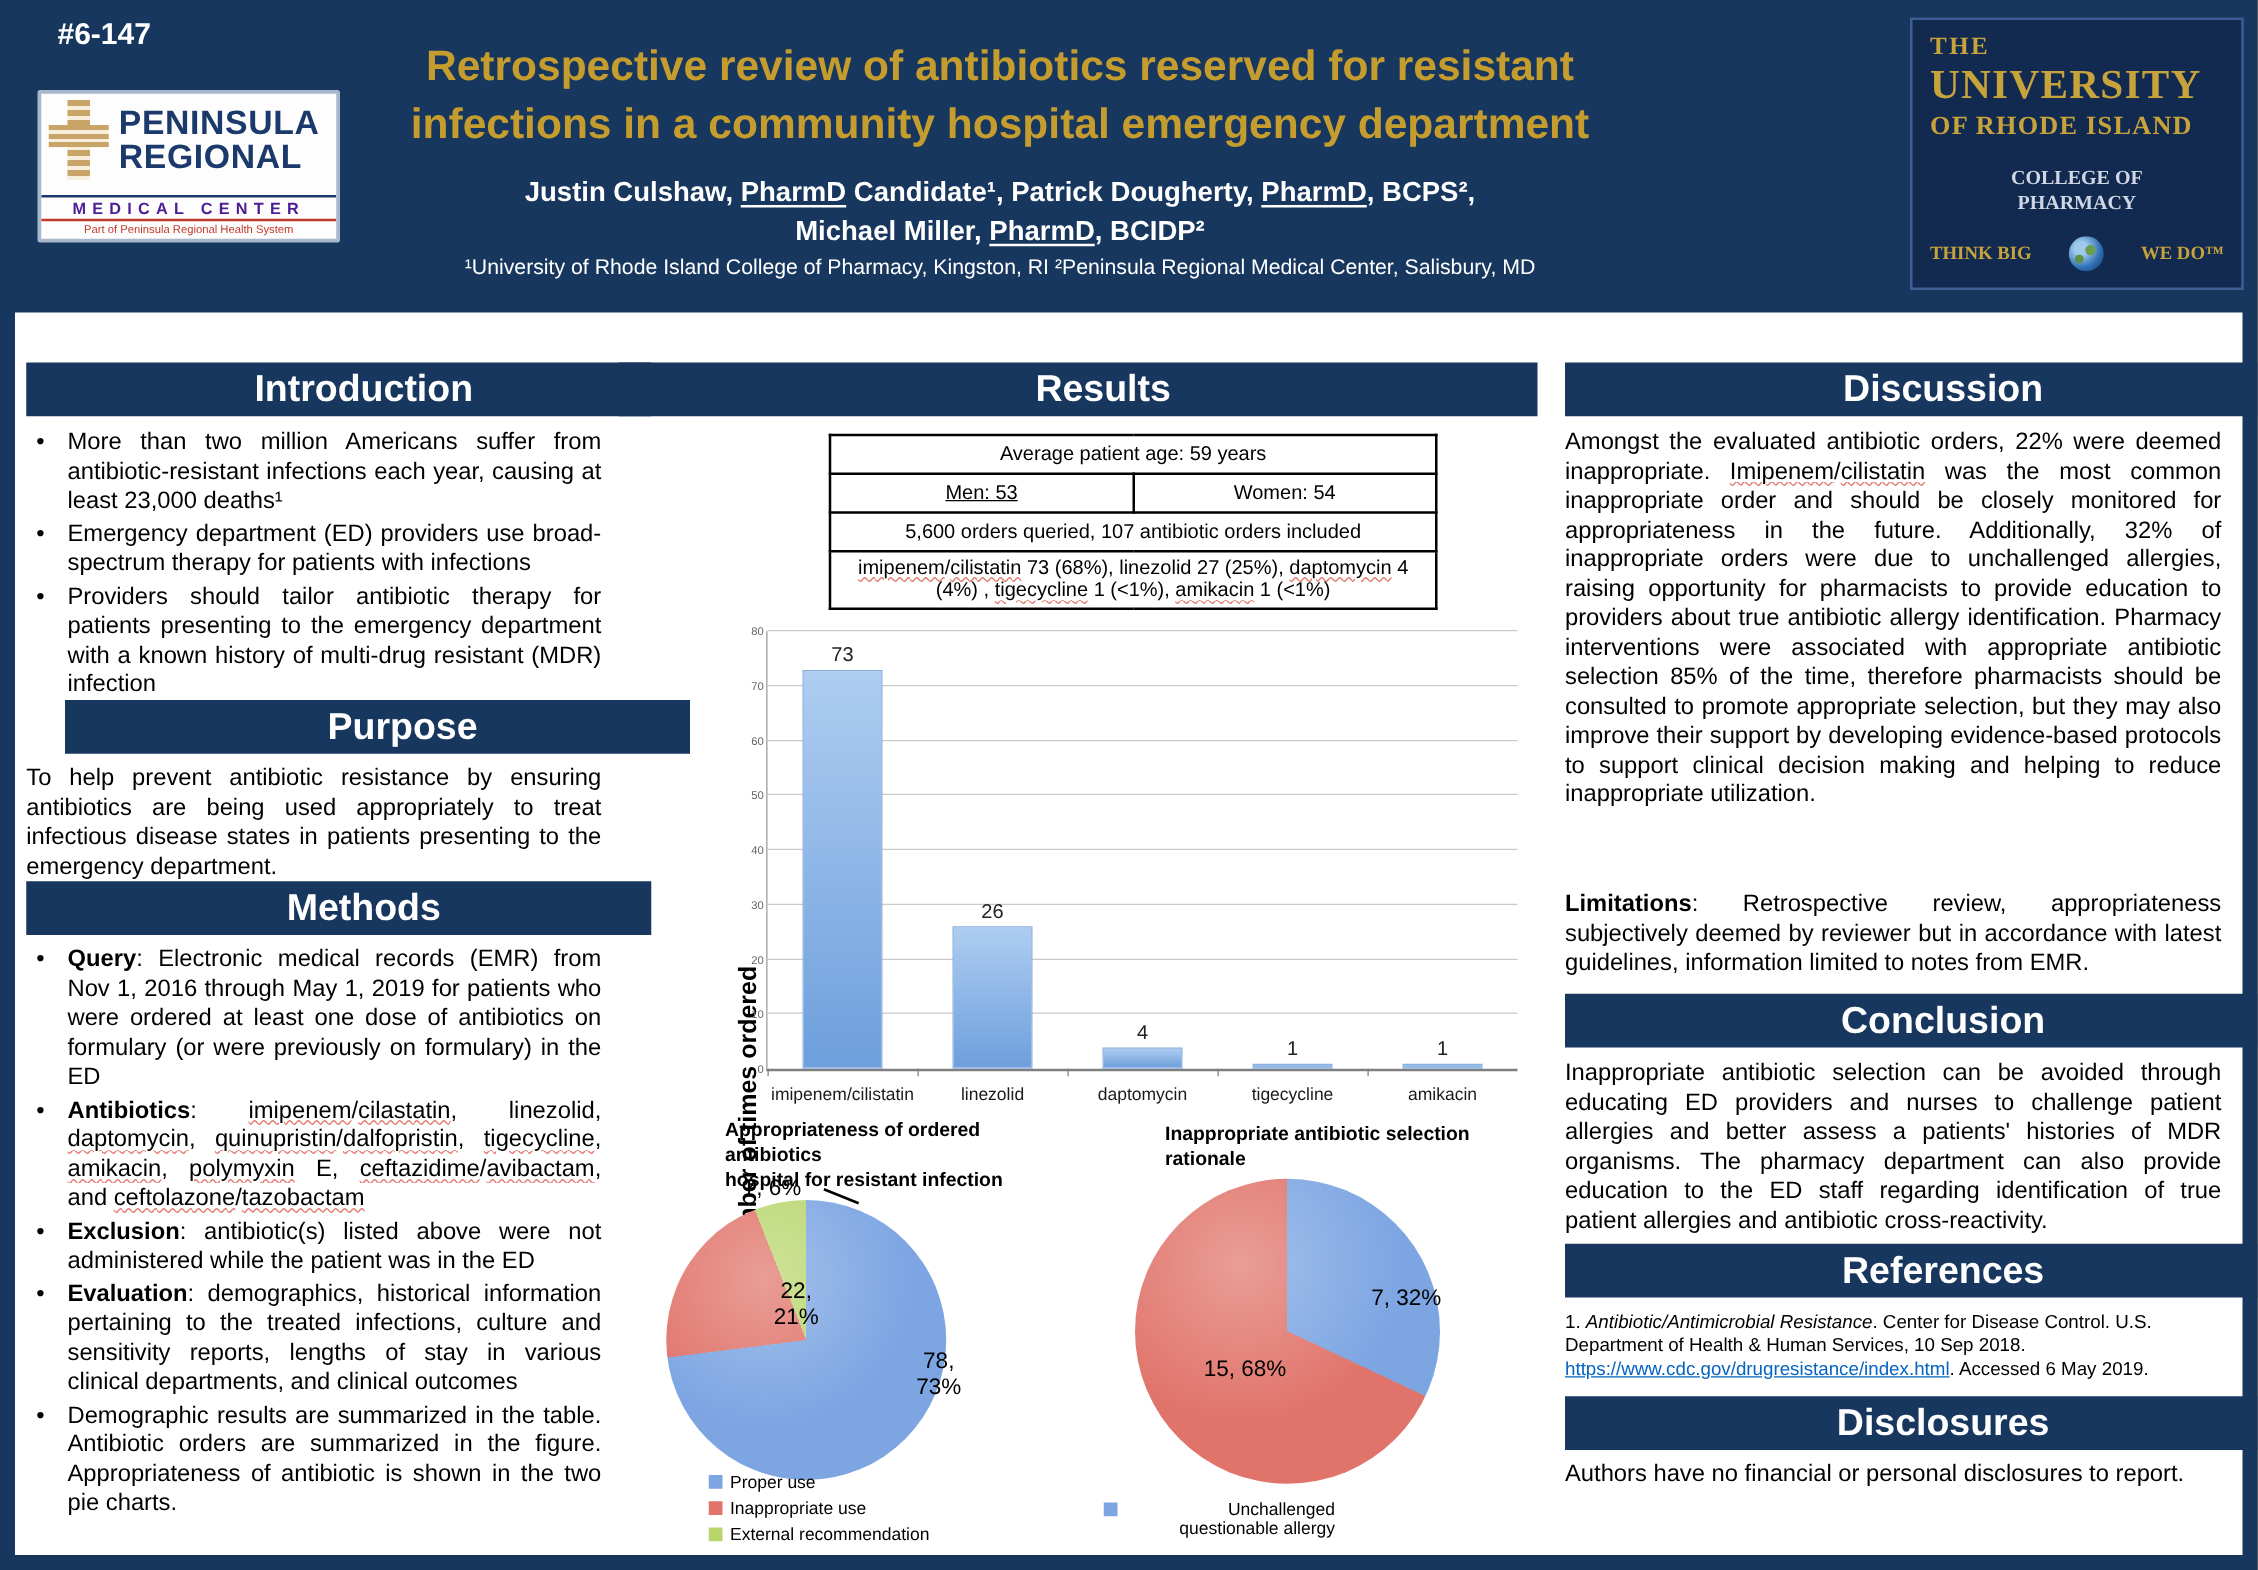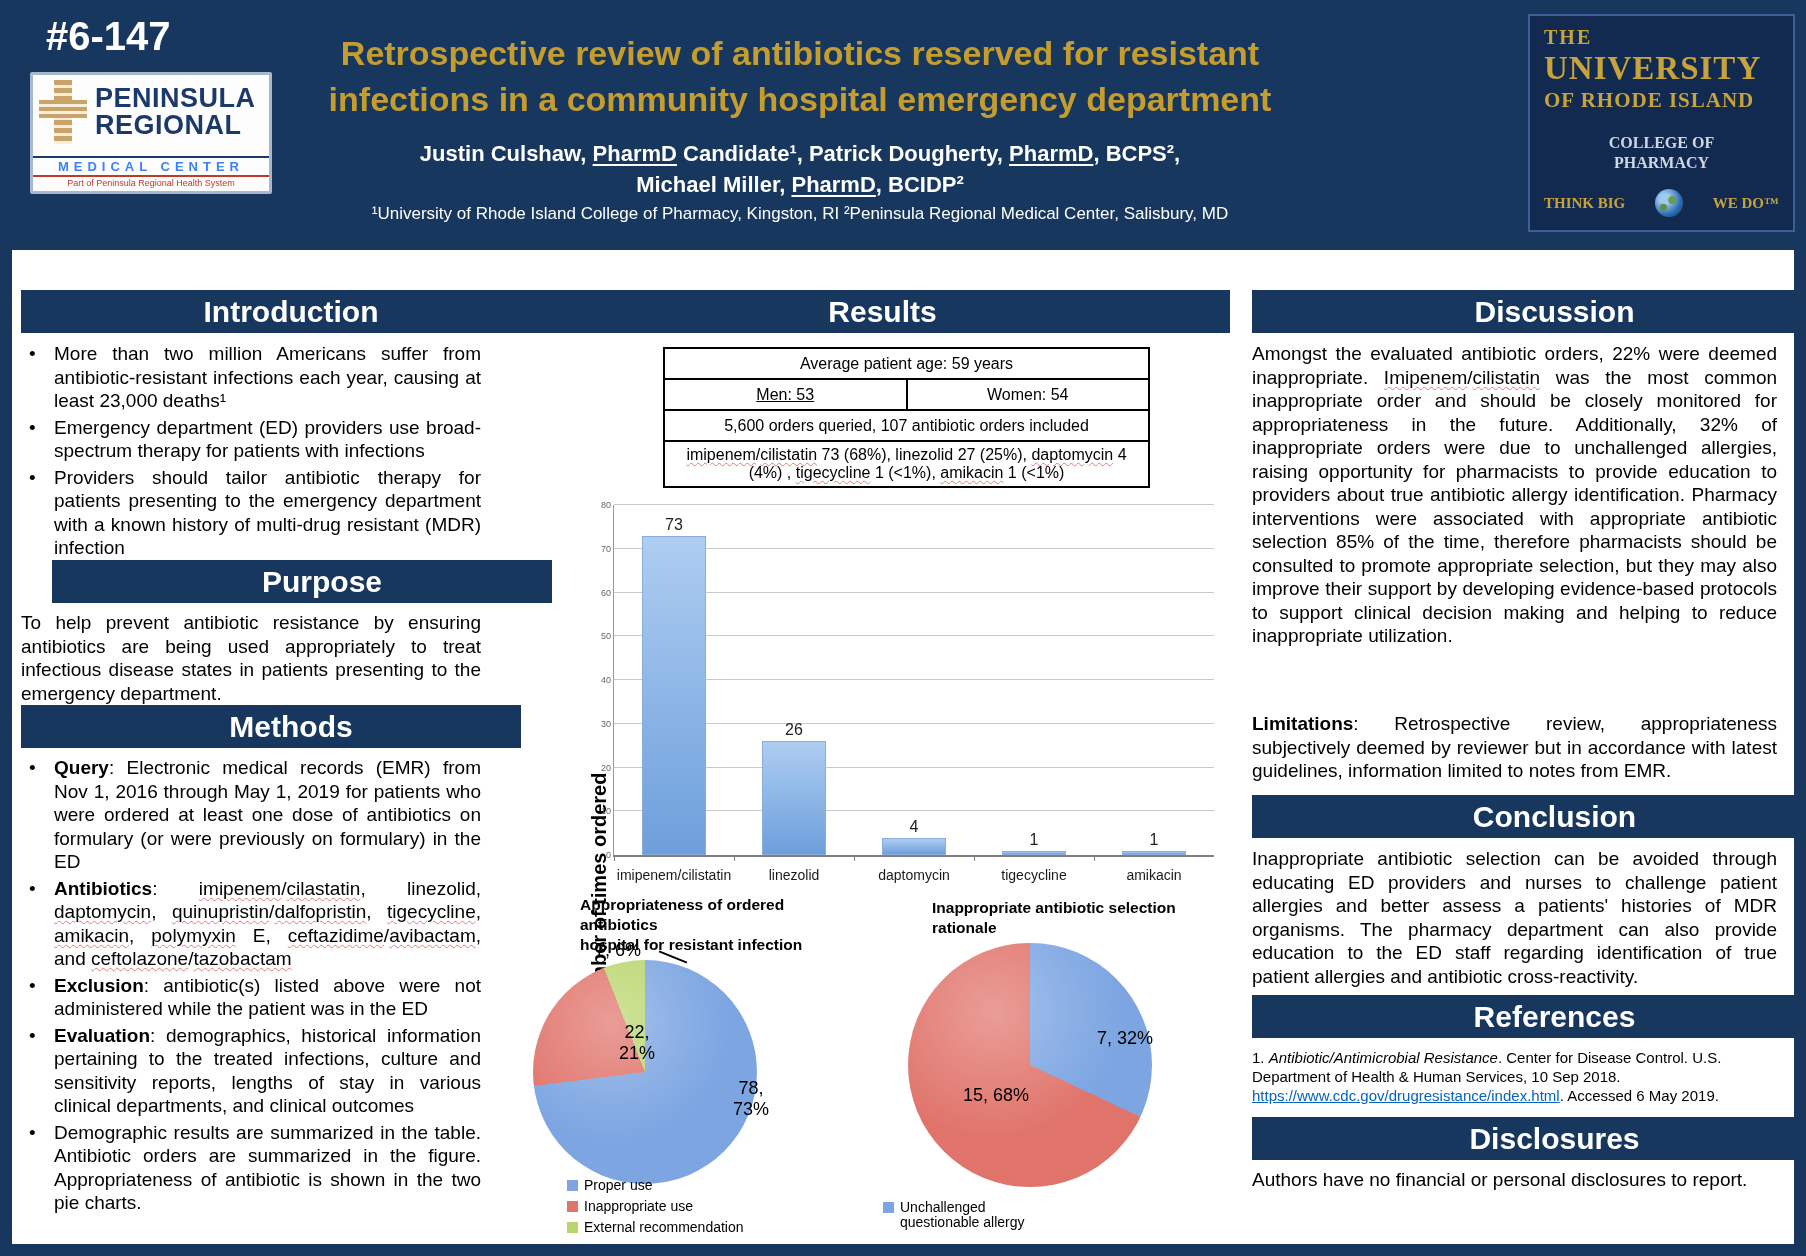--- a/index.html
+++ b/index.html
@@ -1,40 +1,40 @@
 <!DOCTYPE html>
 <html><head>
 <meta charset="utf-8">
 <style>
   html,body{margin:0;padding:0;background:#333;}
   #page{position:relative;width:1806px;height:1256px;background:#17375e;
         font-family:"Liberation Sans",sans-serif;overflow:hidden;color:#000;}
   #content-bg{position:absolute;left:12px;top:250px;width:1782px;height:994px;background:#ffffff;}
 
   
-  .poster-num{position:absolute;left:46px;top:14px;color:#fff;font-size:40px;font-weight:bold;}
+  .poster-num{position:absolute;left:46px;top:14px;color:#fff;font-size:24px;font-weight:bold;}
   .head-text{position:absolute;left:260px;top:30px;width:1080px;text-align:center;}
   .title-line{color:#c59d2f;font-size:34px;font-weight:bold;line-height:46px;}
   .authors{color:#fff;font-size:22px;font-weight:bold;line-height:31px;margin-top:16px;}
   .affil{color:#fff;font-size:17px;margin-top:4px;}
   .ulw{text-decoration:underline;text-decoration-thickness:1.5px;text-underline-offset:3px;}
   .sp{text-decoration-line:underline;text-decoration-style:wavy;text-decoration-color:#e37d73;
       text-decoration-thickness:1px;text-underline-offset:2px;}
 
   
   .pen-logo{position:absolute;left:30px;top:72px;width:236px;height:116px;background:#fdfdfd;
             border:3px solid #a8b8cc;border-radius:2px;display:flex;flex-direction:column;overflow:hidden;}
   .pen-top{flex:1;display:flex;align-items:center;padding:4px 6px 0 6px;}
   .pen-cross{position:relative;width:48px;height:64px;margin-right:8px;flex:none;}
   .pen-cross-v{position:absolute;left:15px;top:0;width:18px;height:64px;
                background:repeating-linear-gradient(180deg,#c9a469 0 5px,#f7eedd 5px 8px);}
   .pen-cross-h{position:absolute;left:0;top:20px;width:48px;height:18px;
                background:repeating-linear-gradient(180deg,#c9a469 0 4px,#f7eedd 4px 7px);}
   .pen-name{color:#1b3a6b;font-weight:bold;font-size:27px;line-height:27px;letter-spacing:.5px;}
-  .pen-med{color:#3b82f6;font-weight:bold;font-size:13px;letter-spacing:5px;text-align:center;
+  .pen-med{color:#4c1d95;font-weight:bold;font-size:13px;letter-spacing:5px;text-align:center;
            border-top:2px solid #1b3a6b;border-bottom:2px solid #c0392b;padding:1px 0;margin-top:11px;}
   .pen-sub{color:#c0392b;font-size:9px;text-align:center;padding:1px 0 3px 0;}
 
   
   .uri-logo{position:absolute;left:1528px;top:14px;width:267px;height:218px;background:#122a50;
             border:2px solid #3d5f96;box-sizing:border-box;padding:10px 14px;font-family:"Liberation Serif",serif;}
   .uri-the{color:#c7a33c;font-size:20px;font-weight:bold;letter-spacing:2px;}
   .uri-univ{color:#c7a33c;font-size:33px;font-weight:bold;letter-spacing:1px;line-height:38px;}
   .uri-ri{color:#c7a33c;font-size:21px;font-weight:bold;letter-spacing:1px;line-height:26px;}
   .uri-col{color:#cfd6e4;font-size:16px;font-weight:bold;text-align:center;line-height:20px;margin-top:20px;}
@@ -259,21 +259,21 @@
       </div>
       <div class="legend-row">
         <span class="lg-box" style="background: rgb(224, 115, 106);"></span>
         <span>Inappropriate use</span>
       </div>
       <div class="legend-row">
         <span class="lg-box" style="background: rgb(185, 214, 109);"></span>
         <span>External recommendation</span>
       </div>
     </div>
-    <div class="legend" style="left:388px;top:950px;width:185px;">
+    <div class="legend" style="left:388px;top:950px;width:185px;text-align:right;">
       <div class="legend-row">
         <span class="lg-box" style="background: rgb(124, 165, 226);"></span>
         <span>Unchallenged questionable allergy</span>
       </div>
     </div>
   </div>
 
   <div id="col-right" class="col">
     <div class="sec-bar" style="top:40px;">Discussion</div>
     <div class="abs body-text" style="top:92px;width:525px;">Amongst the evaluated antibiotic orders, 22% were deemed inappropriate. <span class="sp">Imipenem</span>/<span class="sp">cilistatin</span> was the most common inappropriate order and should be closely monitored for appropriateness in the future. Additionally, 32% of inappropriate orders were due to unchallenged allergies, raising opportunity for pharmacists to provide education to providers about true antibiotic allergy identification. Pharmacy interventions were associated with appropriate antibiotic selection 85% of the time, therefore pharmacists should be consulted to promote appropriate selection, but they may also improve their support by developing evidence-based protocols to support clinical decision making and helping to reduce inappropriate utilization.</div>

